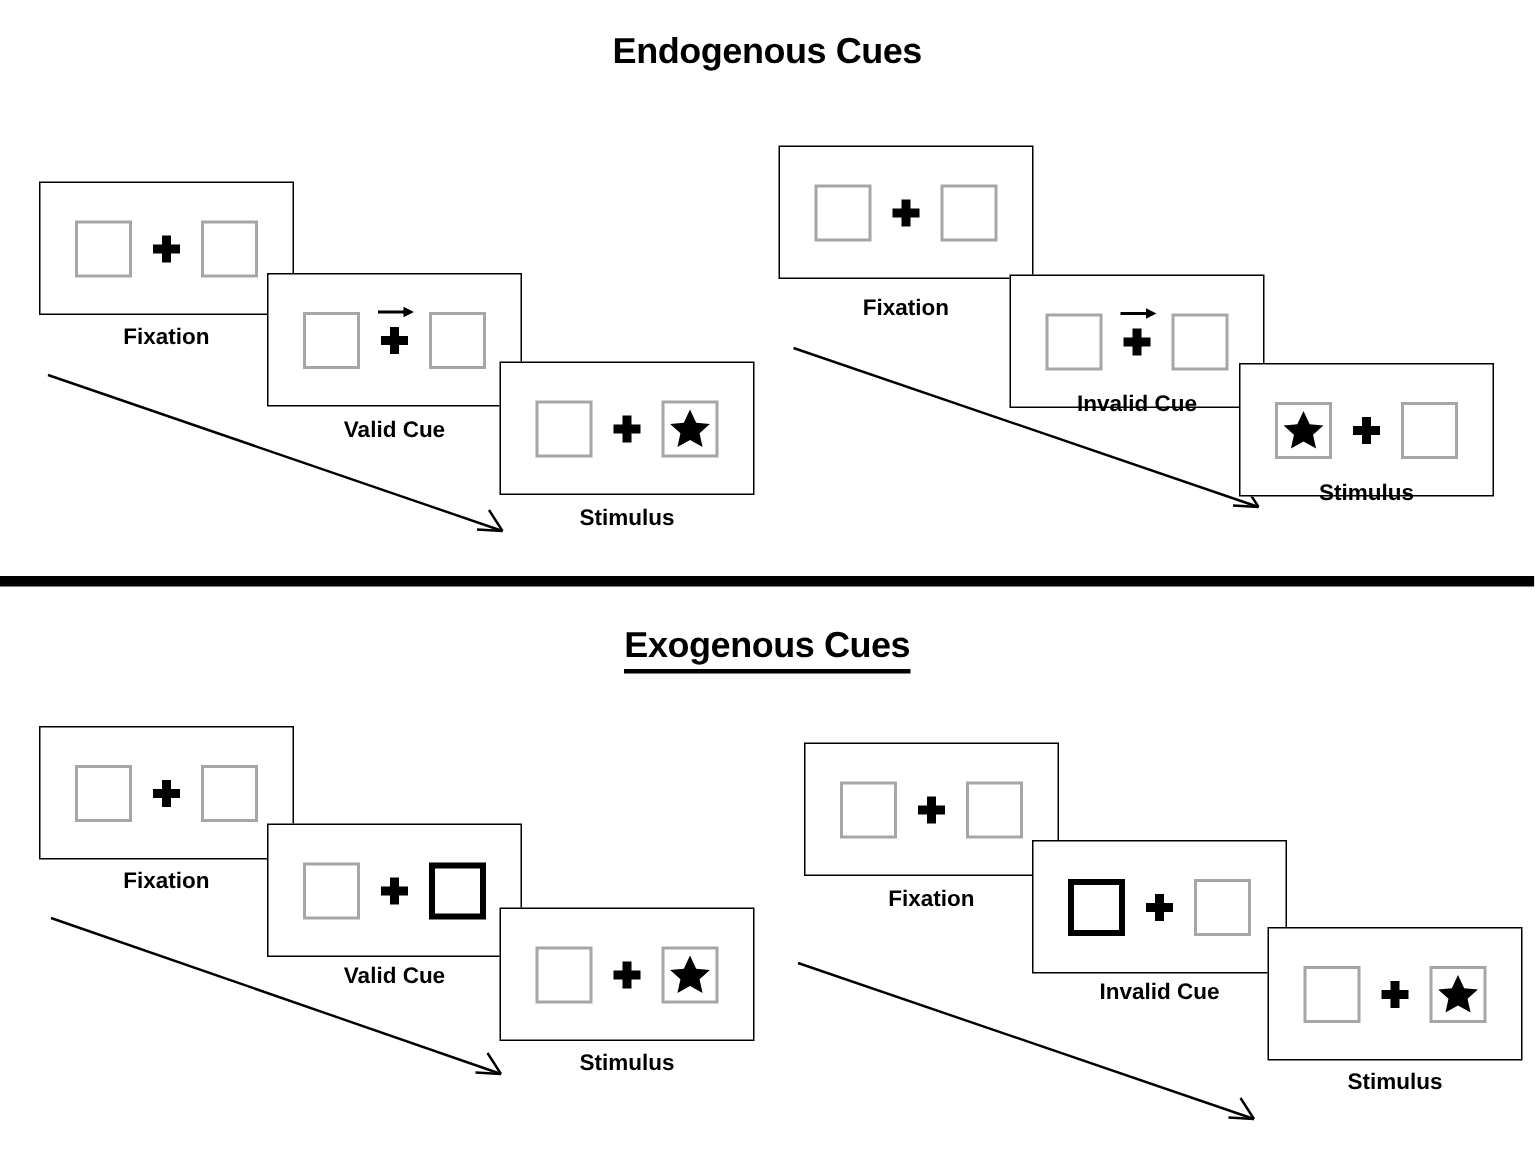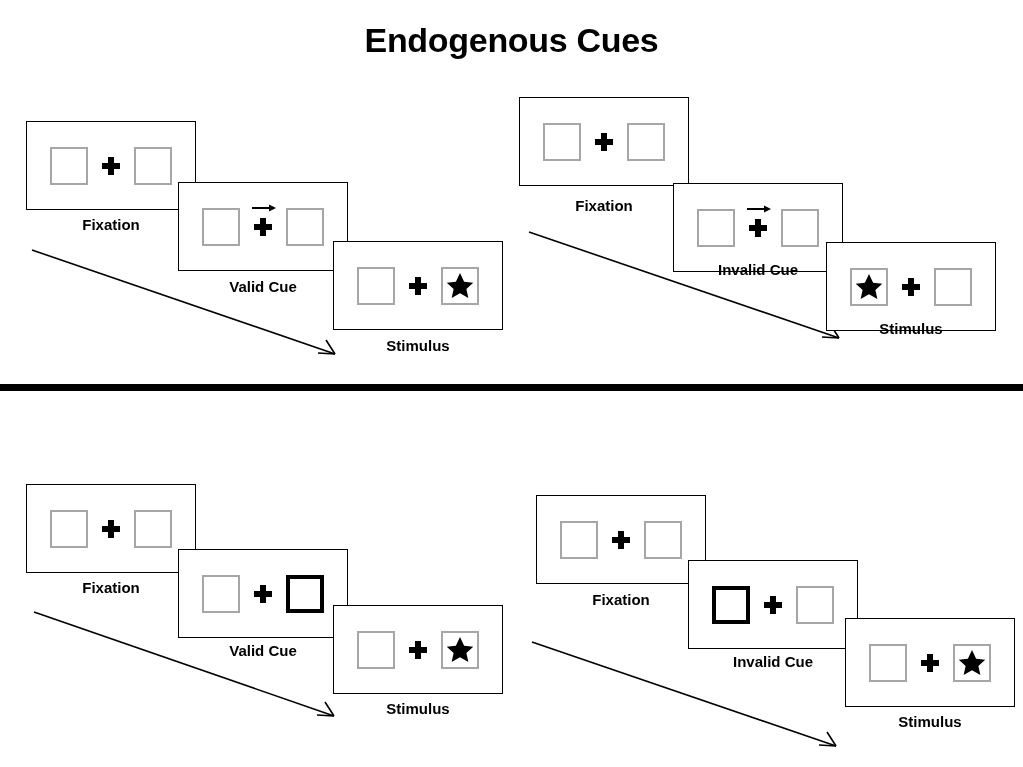--- a/index.html
+++ b/index.html
@@ -17,21 +17,21 @@
     width: 1023px;
     height: 767px;
     background: #ffffff;
     overflow: hidden;
   }
 
   
   .section-title {
     position: absolute;
     font-weight: bold;
-    font-size: 34px;
+    font-size: 24px;
     letter-spacing: -0.3px;
     text-align: center;
     white-space: nowrap;
     border-bottom: 3px solid #000;
     padding-bottom: 1px;
     line-height: 1.1;
   }
 
   
   .divider {
@@ -231,20 +231,23 @@
         <span style="position:absolute;left:0;top:6px;width:18px;height:6px;background:#000;"></span>
       </div>
       <div class="spacer" style="width:14px;"></div>
       <div class="box" style="width:38px; height:38px;"></div>
     </div>
   </div>
   <div class="frame-label" style="left:826px; top:321px; width:170px;">Stimulus</div>
 
   <div class="divider" style="top:384px;"></div>
 
+  <div class="section-title" style="left:0; top:418px; width:1023px; border-bottom:none;">
+    <span style="border-bottom:3px solid #000; padding-bottom:2px;">Exogenous Cues</span>
+  </div>
 
   <svg class="time-arrow" style="left:32px; top:608px;" width="318" height="118" viewBox="0 0 318 118">
     <line x1="2" y1="4" x2="302" y2="108" stroke="#000" stroke-width="1.6"></line>
     <path d="M302 108 L285 107 M302 108 L293 94" stroke="#000" stroke-width="1.6" fill="none"></path>
   </svg>
 
   <div class="frame" style="left:26px; top:484px; width:170px; height:89px;">
     <div class="frame-inner">
       <div class="box" style="width:38px; height:38px;"></div>
       <div class="spacer" style="width:14px;"></div>

